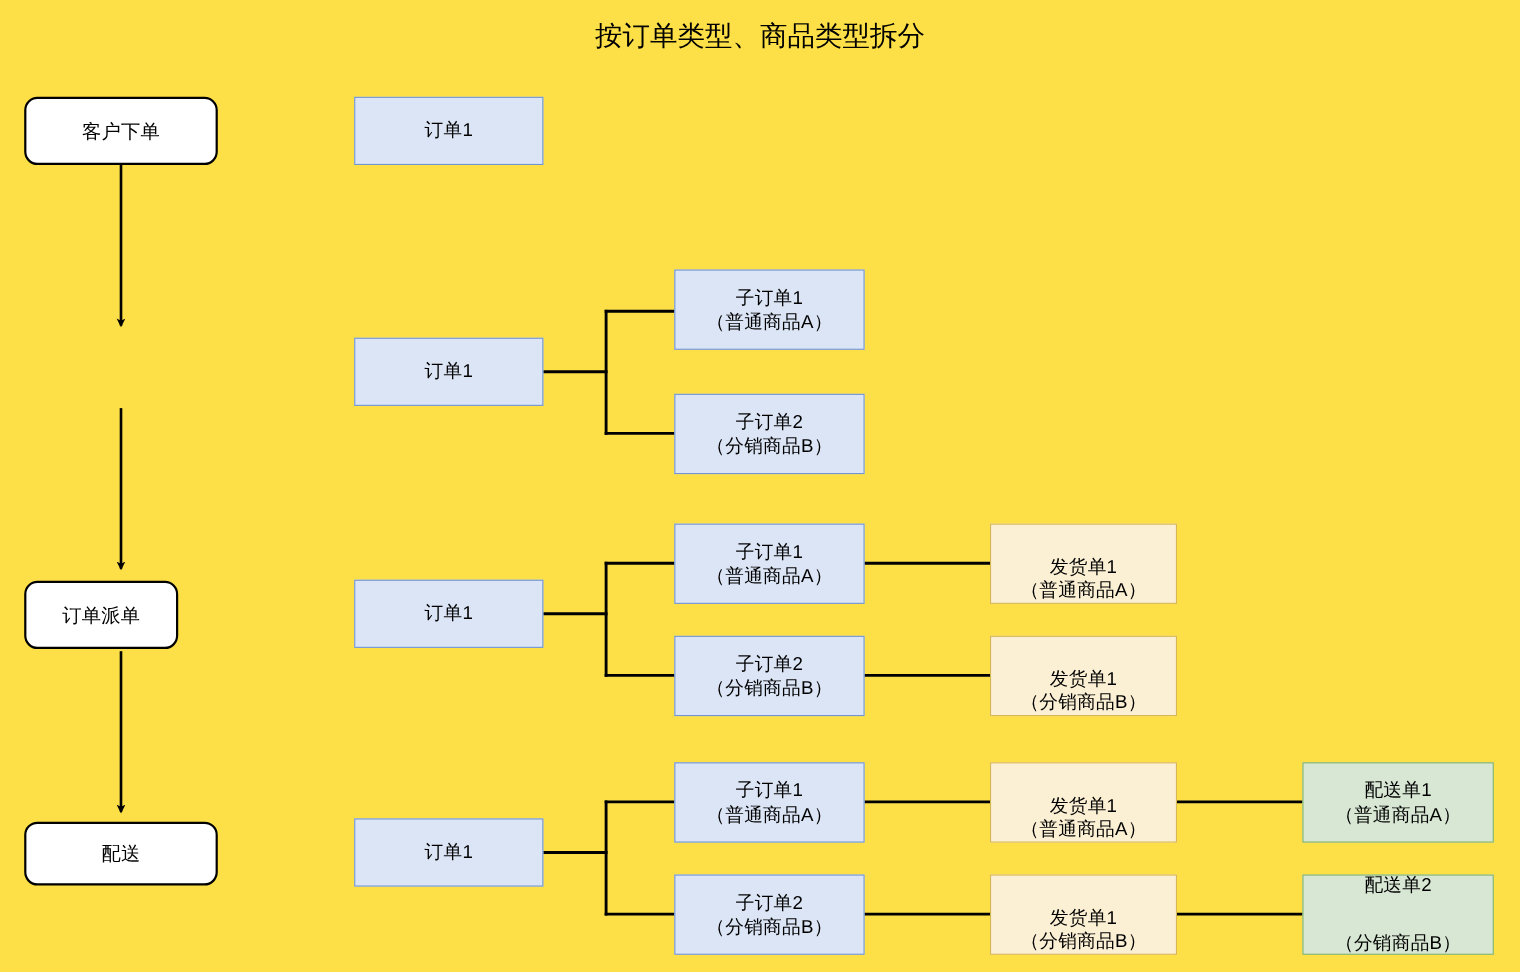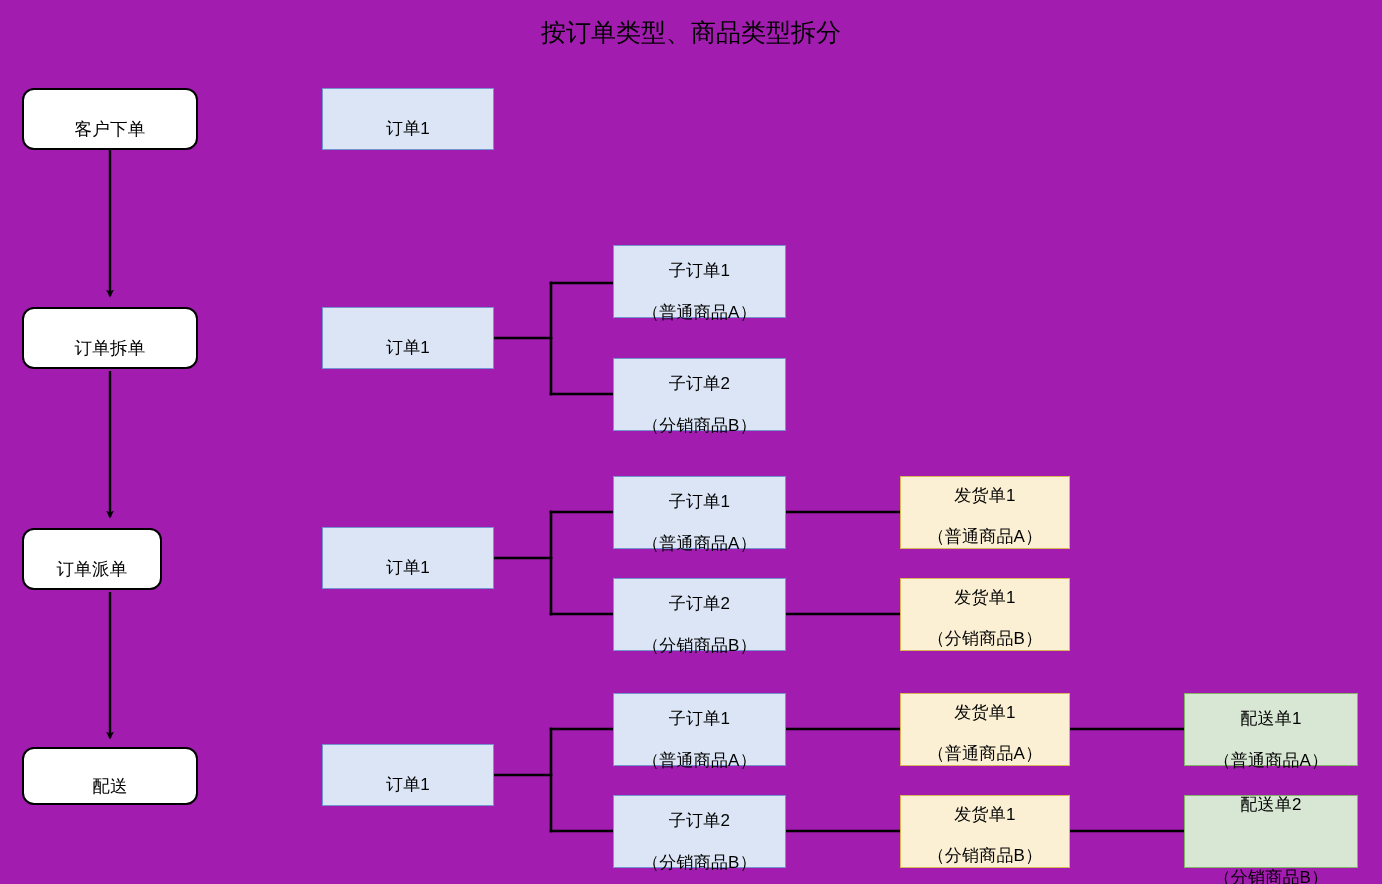--- a/index.html
+++ b/index.html
@@ -9,21 +9,21 @@
   }
   body {
     font-family: "Liberation Sans", "DejaVu Sans", sans-serif;
     color: #000000;
   }
   #canvas {
     position: relative;
     width: 1382px;
     height: 884px;
     overflow: hidden;
-    background: #a21caf;
+    background: #fde047;
   }
   #svg-layer {
     position: absolute;
     left: 0;
     top: 0;
     width: 1382px;
     height: 884px;
     pointer-events: none;
   }
   .node {
@@ -53,21 +53,20 @@
     border: 1.6px solid #d6b656;
     justify-content: flex-end;
   }
   .box-green {
     background: #d8e7d4;
     border: 1.6px solid #82b366;
   }
   .node .l1, .node .l2 {
     display: block;
     white-space: nowrap;
-    margin-top: 20px;
   }
   #diagram-title {
     position: absolute;
     left: 0;
     top: 16px;
     width: 1382px;
     text-align: center;
     font-size: 25px;
     font-weight: 400;
     color: #000000;
@@ -121,23 +120,20 @@
       <line x1="786" y1="729" x2="900" y2="729"></line>
       <line x1="786" y1="831" x2="900" y2="831"></line>
       <line x1="1070" y1="729" x2="1184" y2="729"></line>
       <line x1="1070" y1="831" x2="1184" y2="831"></line>
     </g>
   </svg>
 
   <div class="node stage-node" style="left:22px; top:88px; width:176px; height:62px;">
     <span class="l1">客户下单</span>
   </div>
-  <div class="node stage-node" style="left:22px; top:307px; width:176px; height:62px;">
-    <span class="l1">订单拆单</span>
-  </div>
   <div class="node stage-node" style="left:22px; top:528px; width:140px; height:62px;">
     <span class="l1">订单派单</span>
   </div>
   <div class="node stage-node" style="left:22px; top:747px; width:176px; height:58px;">
     <span class="l1">配送</span>
   </div>
 
   <div class="node box-blue" style="left:322px; top:88px; width:172px; height:62px;">
     <span class="l1">订单1</span>
   </div>

